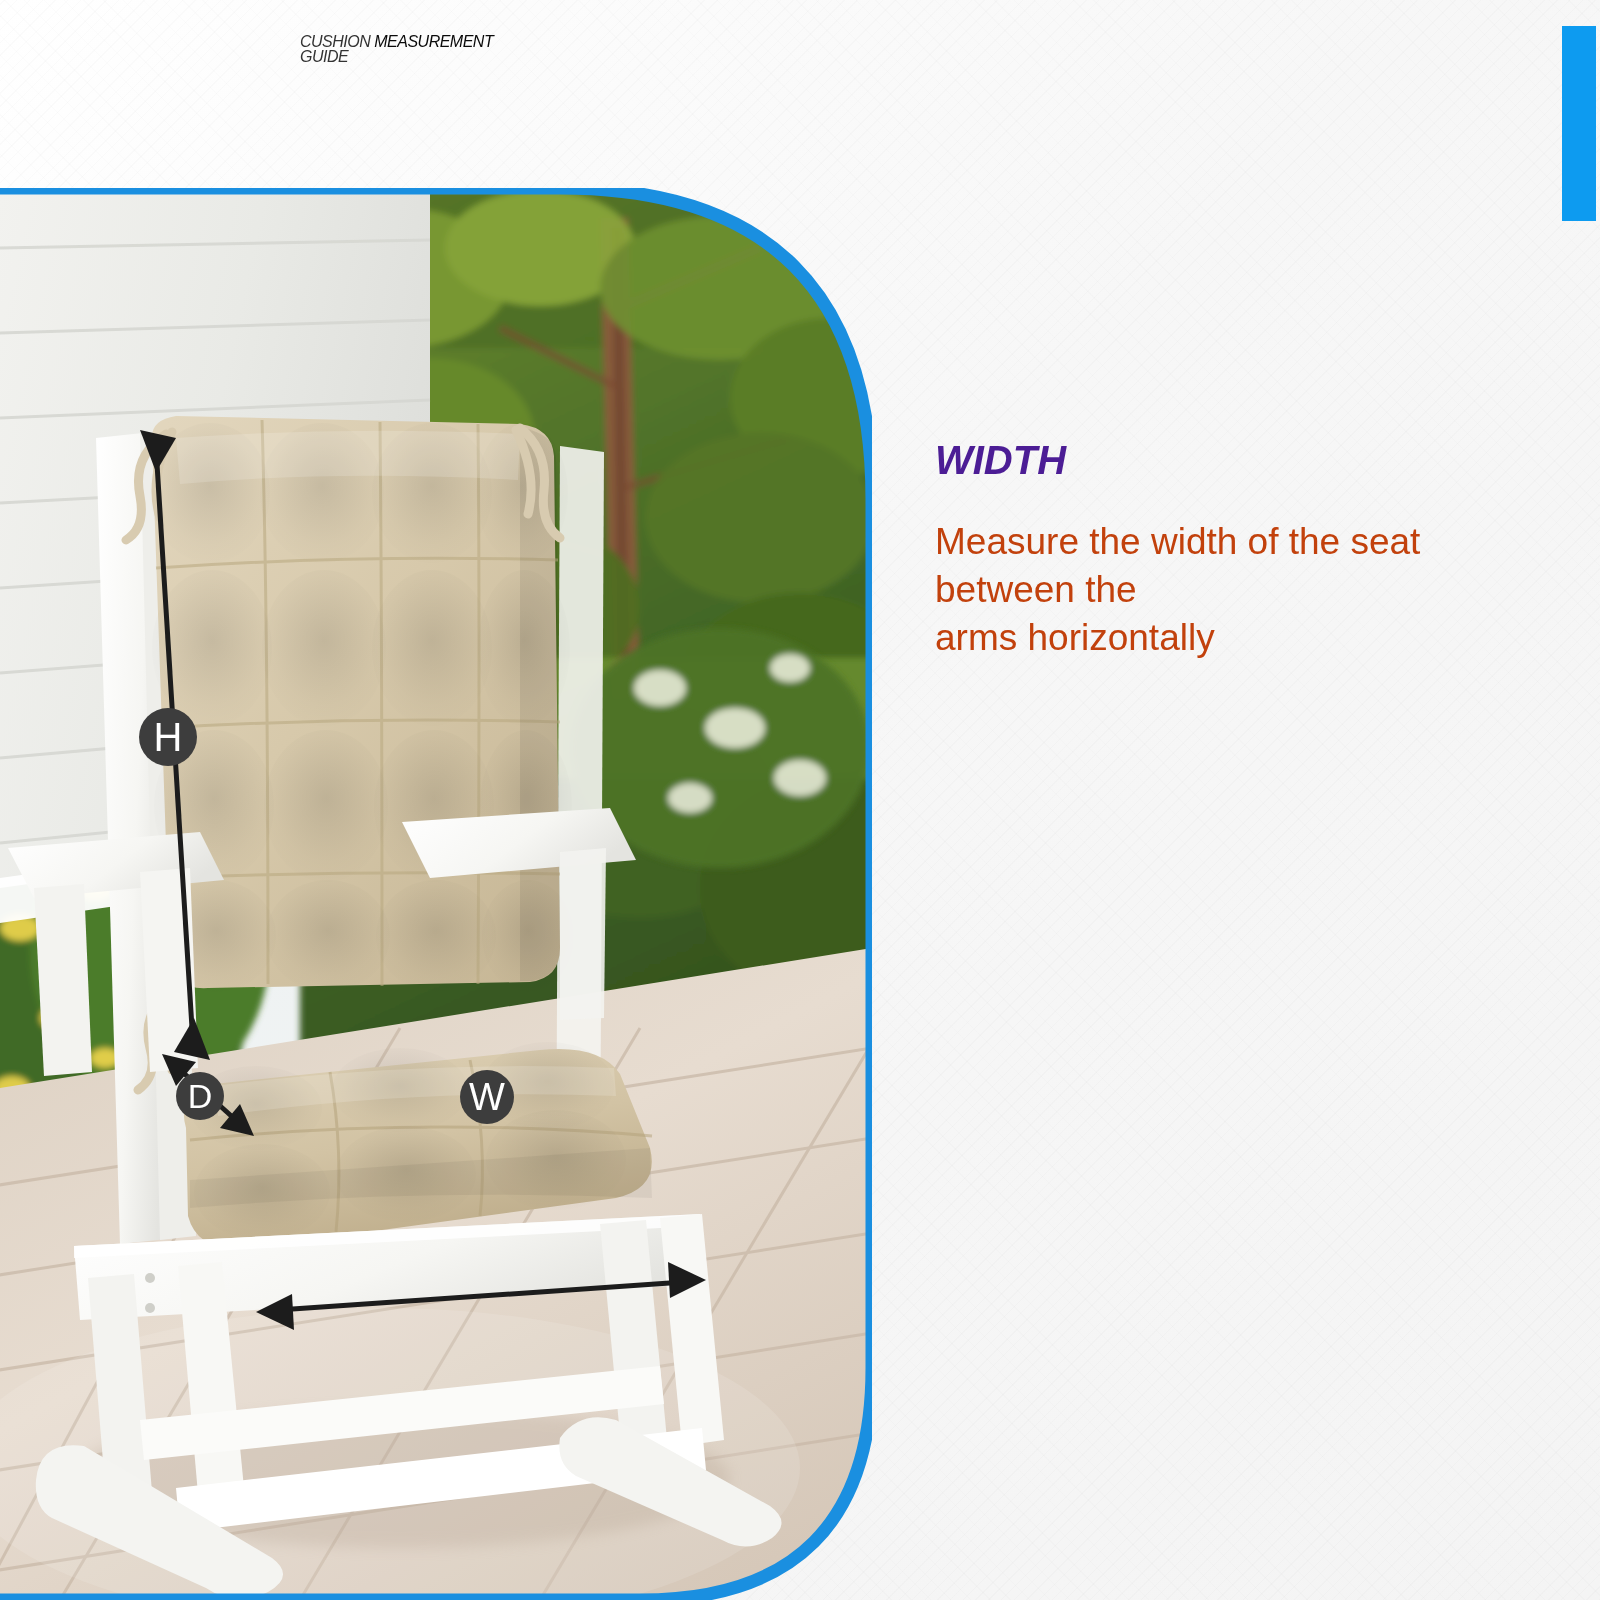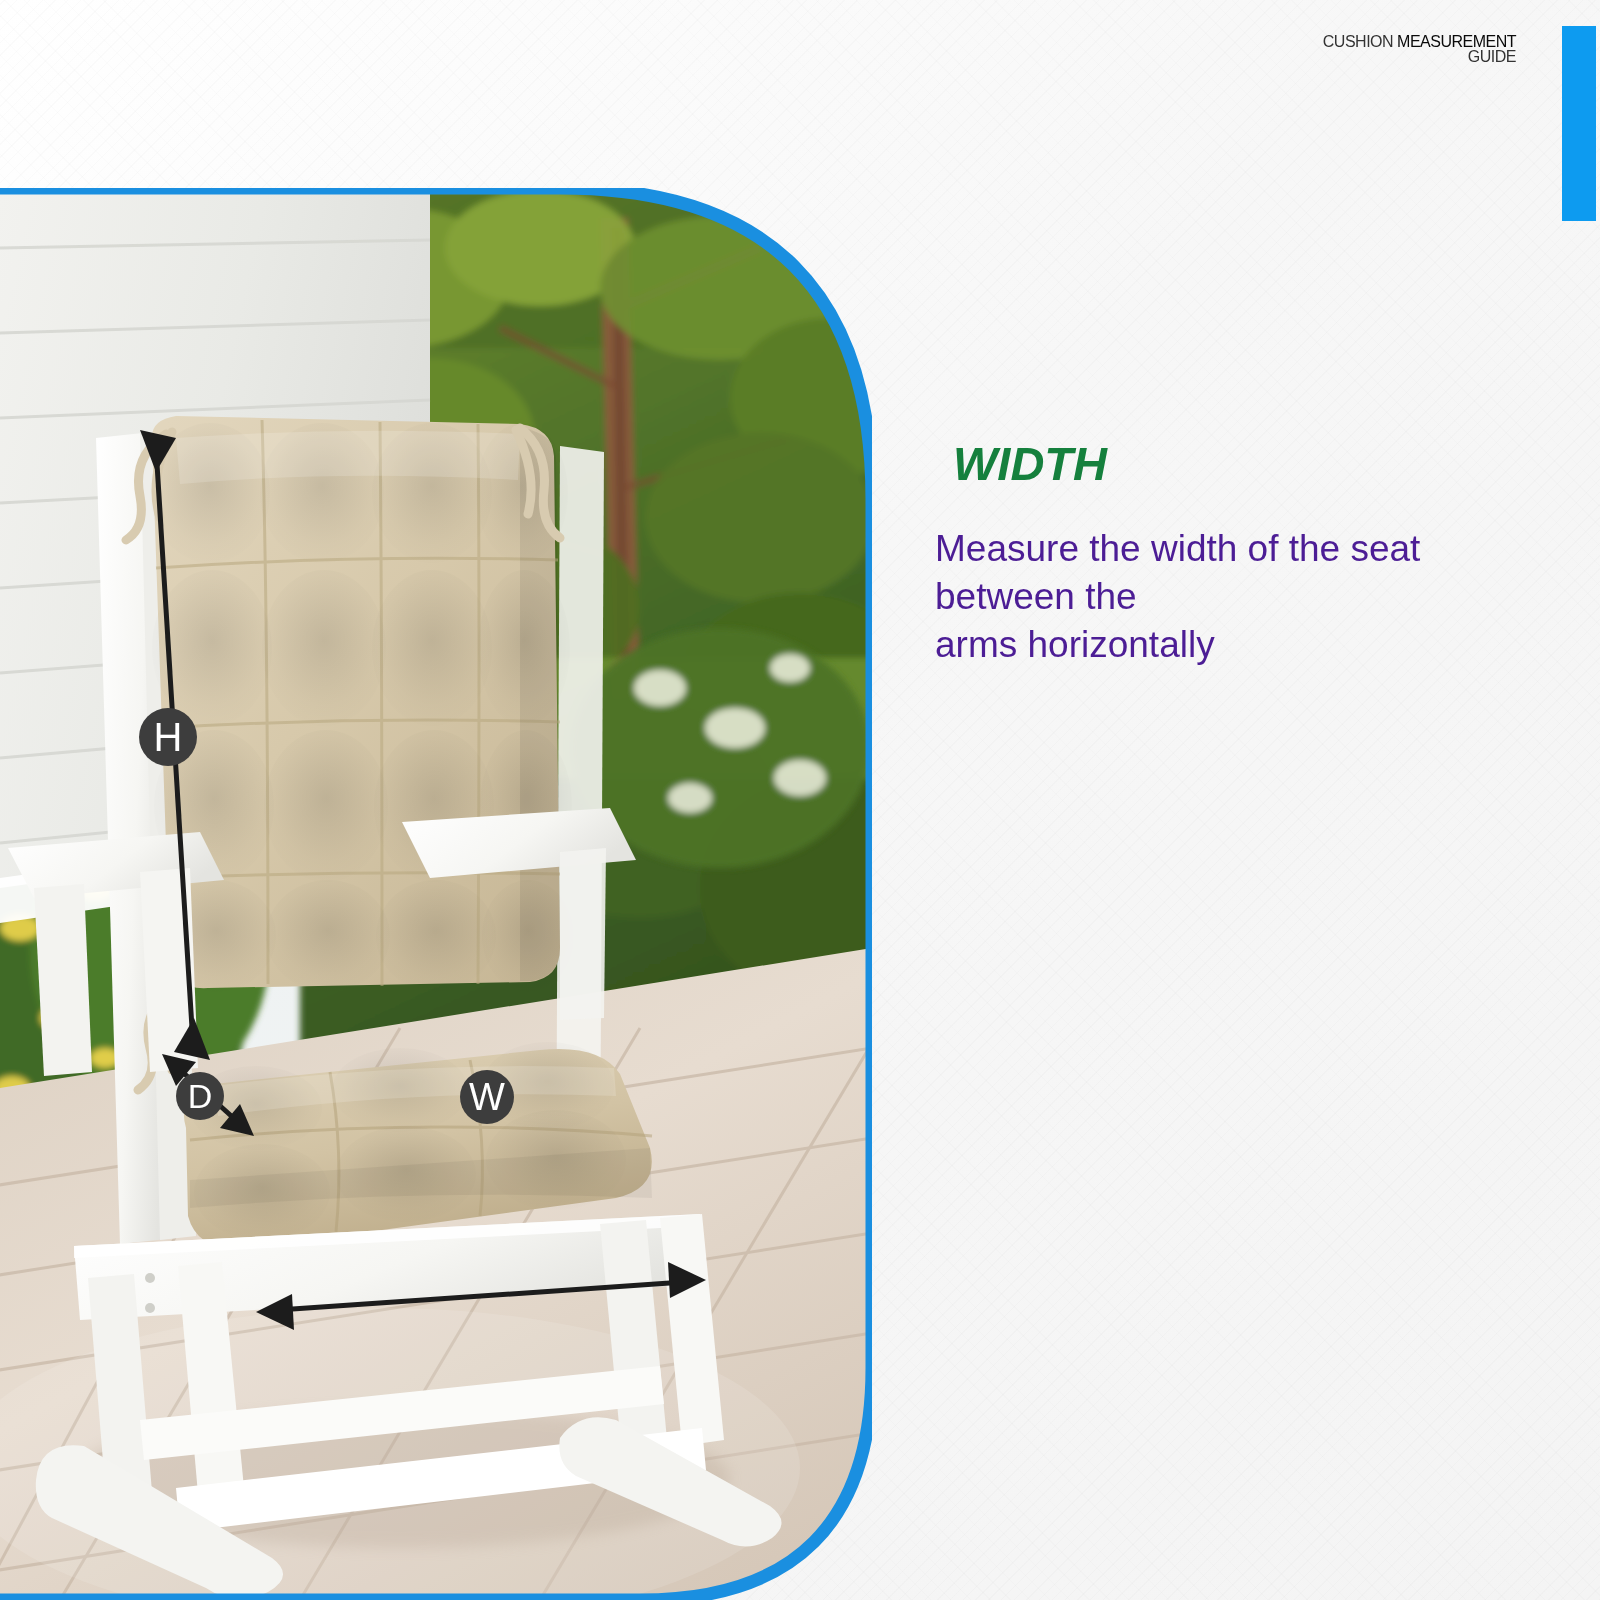--- a/index.html
+++ b/index.html
@@ -28,21 +28,22 @@
         rgba(0,0,0,0.010) 1px,
         rgba(255,255,255,0) 1px,
         rgba(255,255,255,0) 14px
       ),
       linear-gradient(135deg,#ffffff 0%,#f7f7f7 45%,#f4f4f4 100%);
   }
 
   
   #header {
     position:absolute; left:300px; top:34px; width:1216px;
-    text-align:right;
+    text-align:left;
+    font-style:italic;
   }
   .title-line {
     line-height:0.96;
     letter-spacing:-0.5px;
     white-space:nowrap;
   }
   .t-dark  { color:#333333; }
   .t-black { color:#0a0a0a; }
 
   #accent-bar {
@@ -62,32 +63,31 @@
 
   
   #copy {
     position:absolute;
     left:935px; top:440px;
     width:600px;
   }
   .section { margin-bottom:88px; }
   .section:last-child { margin-bottom:0; }
   .sec-head {
-    font-size:47px;
+    font-size:40px;
     font-weight:bold;
     font-style:italic;
-    color:#15803d;
+    color:#4c1d95;
     letter-spacing:0px;
     line-height:1.0;
     margin-bottom:38px;
-    margin-left:18px;
   }
   .sec-body {
     font-size:37px;
-    color:#4c1d95;
+    color:#c2410c;
     line-height:1.30;
     white-space:pre-line;
   }
 </style>
 </head>
 <body>
 
 <div id="page"></div>
 
 <div id="header">

